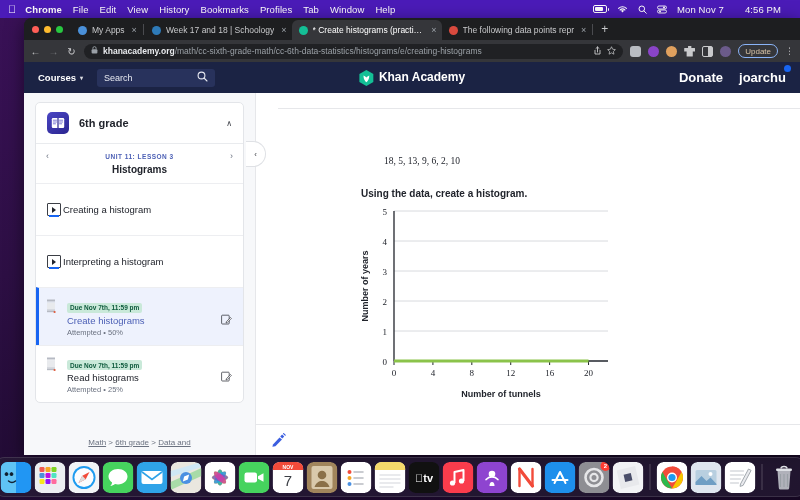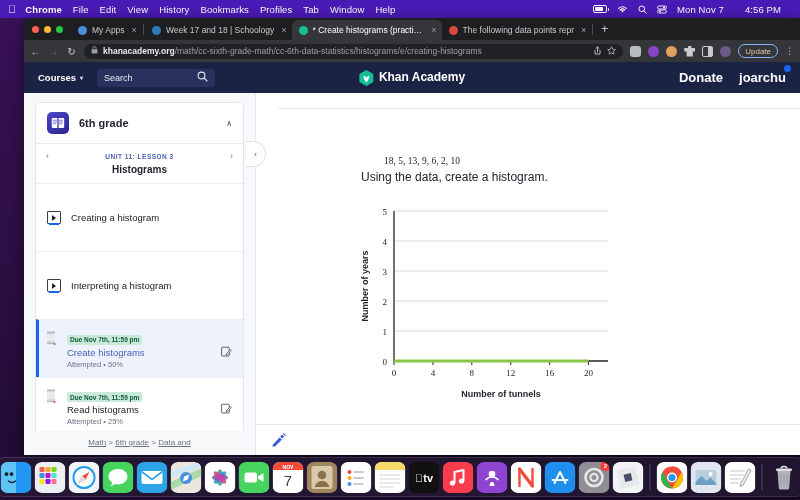--- a/index.html
+++ b/index.html
@@ -84,21 +84,21 @@
   .sq.assign{background:linear-gradient(145deg,#3ec192,#1c9e6f);}
   .sq.grade{background:linear-gradient(145deg,#4b46c4,#2a2590);}
   .sq svg{position:absolute;left:50%;top:50%;transform:translate(-50%,-50%);}
 
   .unitbar{display:flex;align-items:center;justify-content:space-between;
      border-top:1px solid #e9ebee;padding:7px 10px 3px 10px;}
   .unitbar .arw{color:#6b7280;font-size:9px;}
   .unitlabel{font-size:6.5px;font-weight:bold;color:#4b5fb5;letter-spacing:.5px;text-align:center;}
   .unittitle{font-size:10px;font-weight:bold;color:#21242c;text-align:center;padding:0 10px 8px 10px;}
 
-  .lesson{display:flex;align-items:center;gap:10px;padding:27px 11px;border-top:1px solid #edeef1;}
+  .lesson{display:flex;align-items:center;gap:2px;padding:19px 11px;border-top:1px solid #edeef1;}
   .lesson .lab{font-size:9.5px;color:#21242c;}
   .vidicon{width:14px;height:13px;border:1px solid #3b3e45;border-radius:1px;position:relative;flex:none;background:#fff;}
   .vidicon::before{content:"";position:absolute;left:4px;top:3px;border-left:4px solid #21242c;
      border-top:3px solid transparent;border-bottom:3px solid transparent;}
   .vidicon::after{content:"";position:absolute;left:1px;right:1px;bottom:-2px;height:2px;background:#1865f2;}
 
   .exrow{display:flex;align-items:flex-start;gap:9px;padding:8px 11px 8px 9px;border-top:1px solid #edeef1;position:relative;}
   .exrow.sel{background:#eef2fd;border-left:3px solid #1865f2;padding-left:6px;}
   .exicon{width:13px;height:16px;flex:none;margin-top:2px;position:relative;}
   .exrow .meta{flex:1;min-width:0;}
@@ -114,21 +114,21 @@
   .crumbs a{color:#6b7280;text-decoration:underline;}
 
   
   .maincol{flex:1;background:#fff;position:relative;border-left:1px solid #e6e7ea;}
   .collapse{position:absolute;left:-10px;top:48px;width:20px;height:26px;background:#fff;
      border:1px solid #dfe1e5;border-left:none;border-radius:0 13px 13px 0;display:flex;
      align-items:center;justify-content:center;font-size:8px;color:#3b3e45;z-index:5;}
   .topline{position:absolute;left:22px;right:0;top:15px;height:1px;background:#e6e7ea;}
   .qtext{position:absolute;left:105px;top:40px;font-size:8.5px;color:#21242c;}
   .qdata{position:absolute;left:128px;top:63px;font-size:9.5px;color:#21242c;font-family:"Liberation Serif",serif;}
-  .qinstr{position:absolute;left:105px;top:77px;font-size:12px;color:#21242c;font-weight:normal;}
+  .qinstr{position:absolute;left:105px;top:95px;font-size:10px;color:#21242c;font-weight:bold;}
   .chartwrap{position:absolute;left:100px;top:108px;}
 
   
   .footer{position:absolute;left:0;right:0;bottom:0;height:31px;background:#fff;
      border-top:1px solid #e6e7ea;display:flex;align-items:center;padding:0 14px;}
   .footer .left-ico{width:16px;height:14px;}
   .footer .right{margin-left:auto;display:flex;align-items:center;gap:11px;}
   .startover{font-size:9px;color:#3b5ee0;font-weight:bold;}
   .doprob{font-size:9px;color:#21242c;font-weight:bold;}
   .pips{display:flex;align-items:center;gap:6px;}

